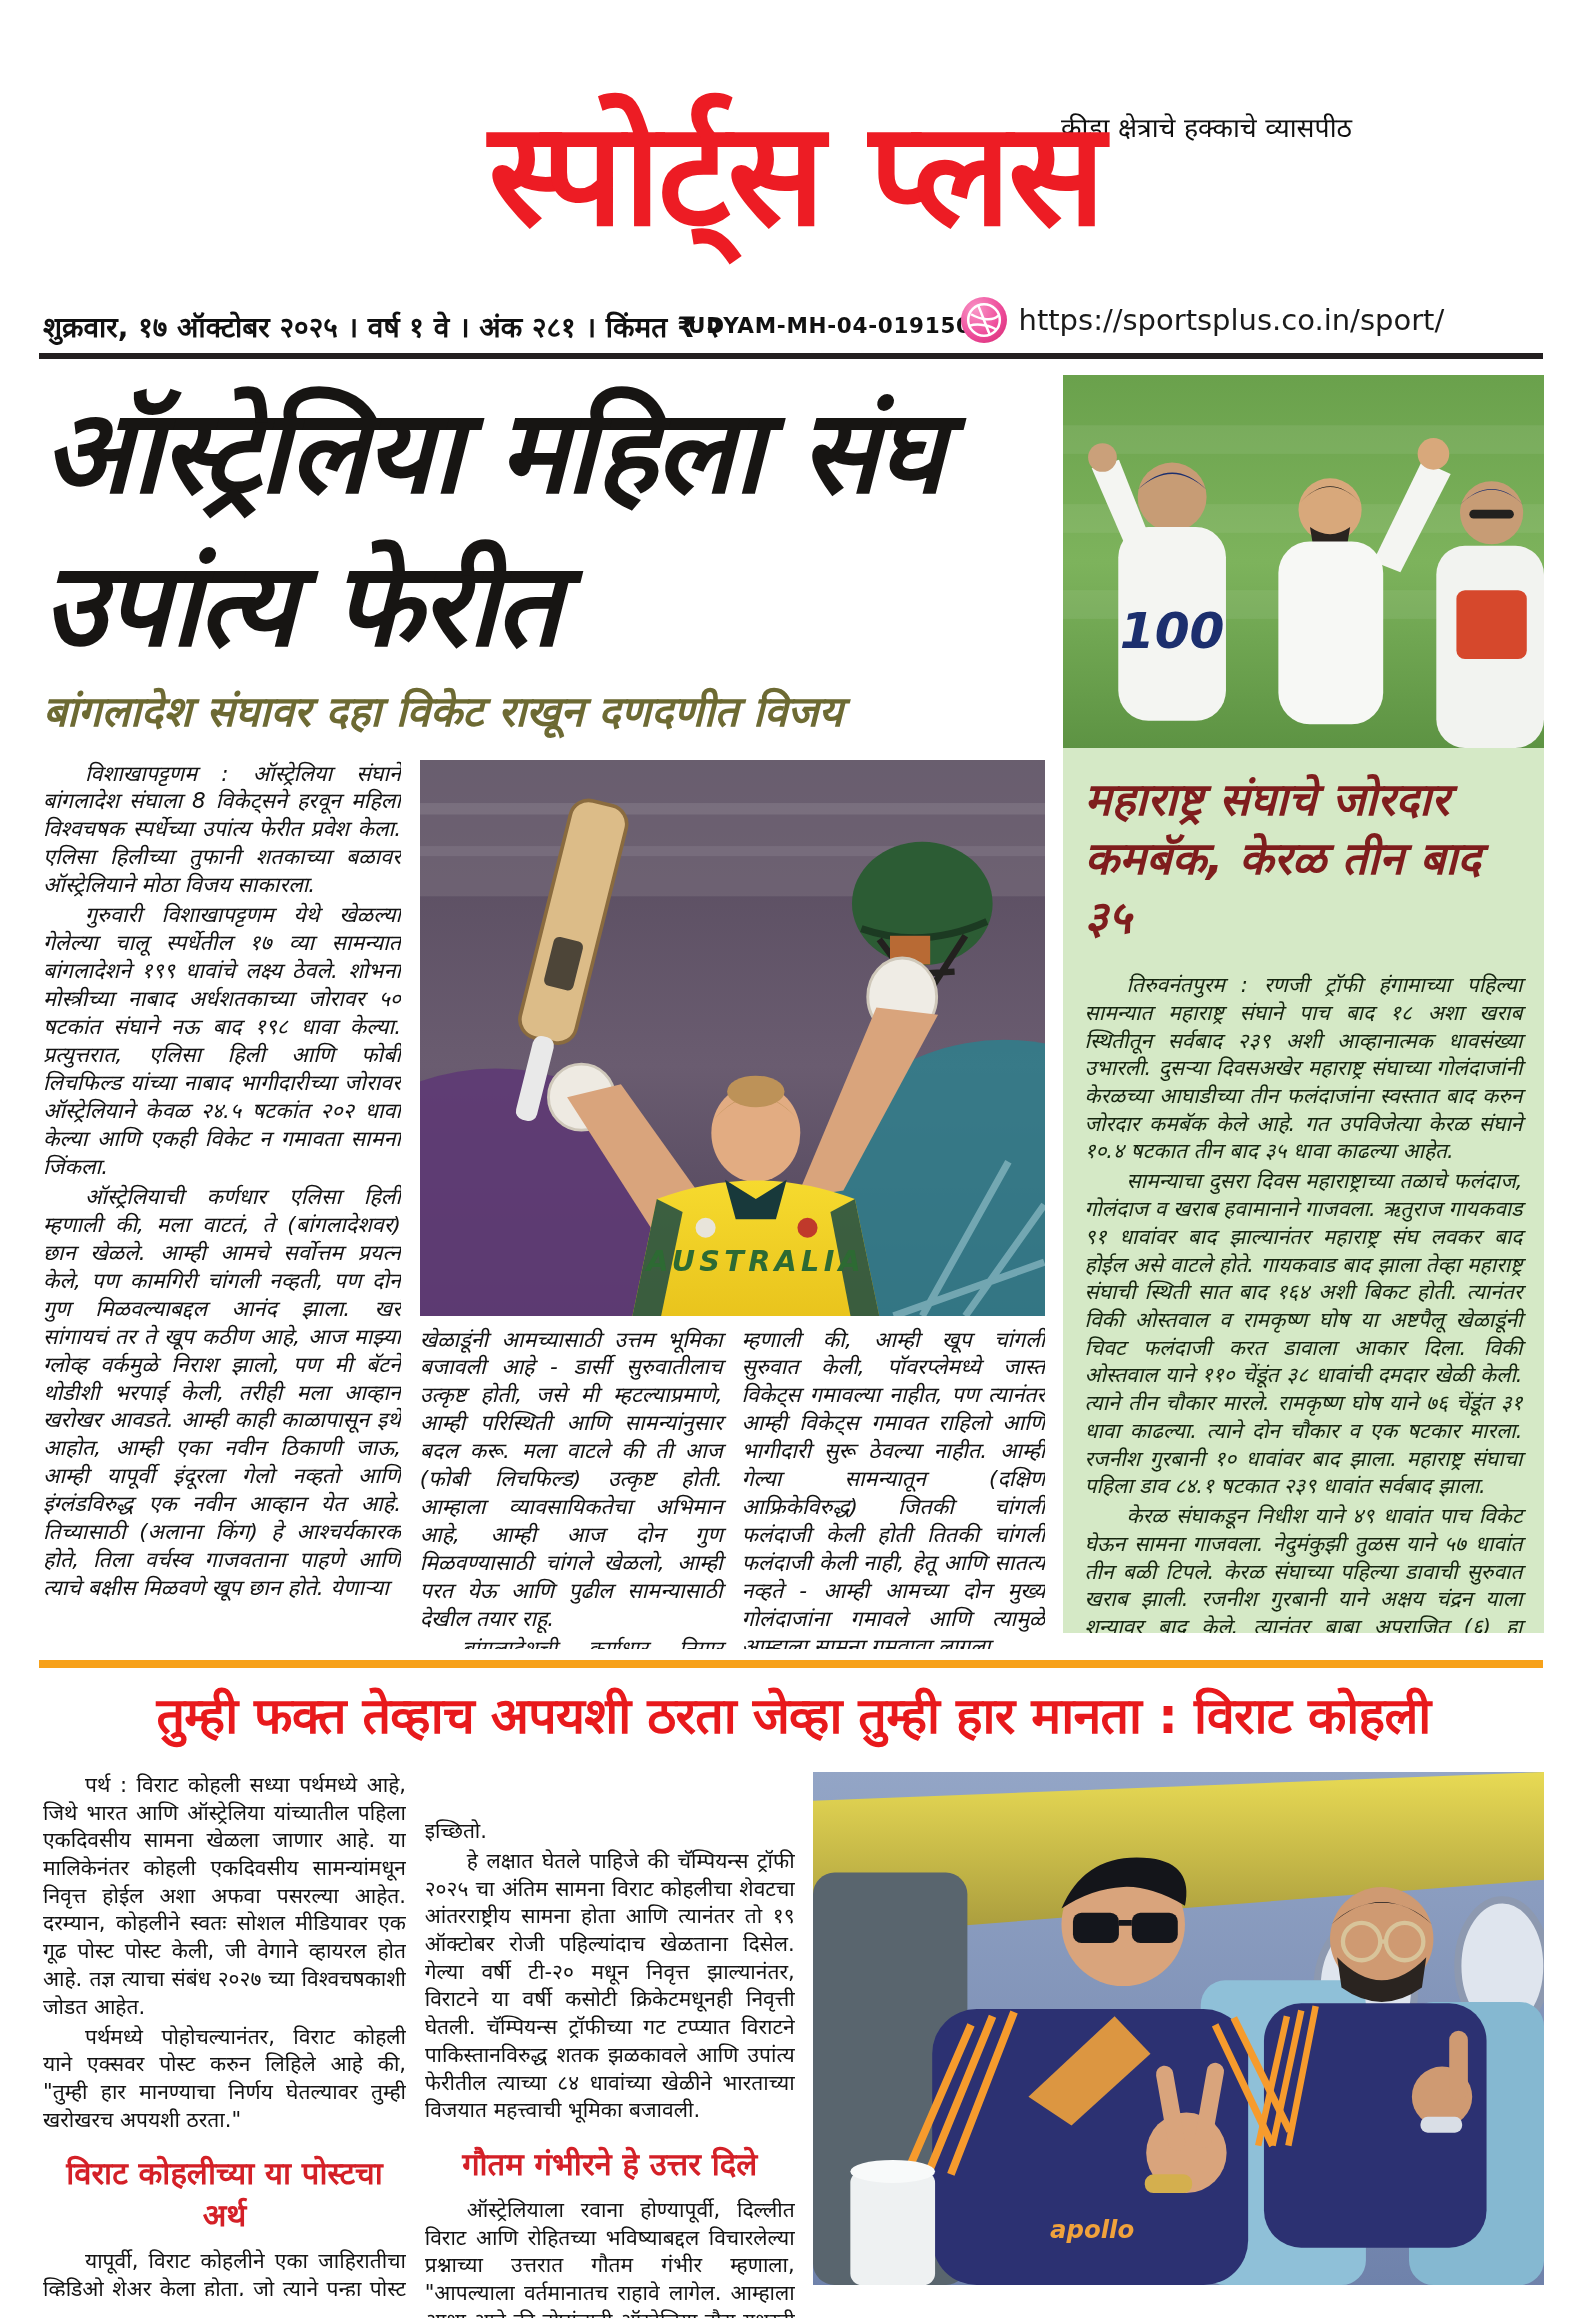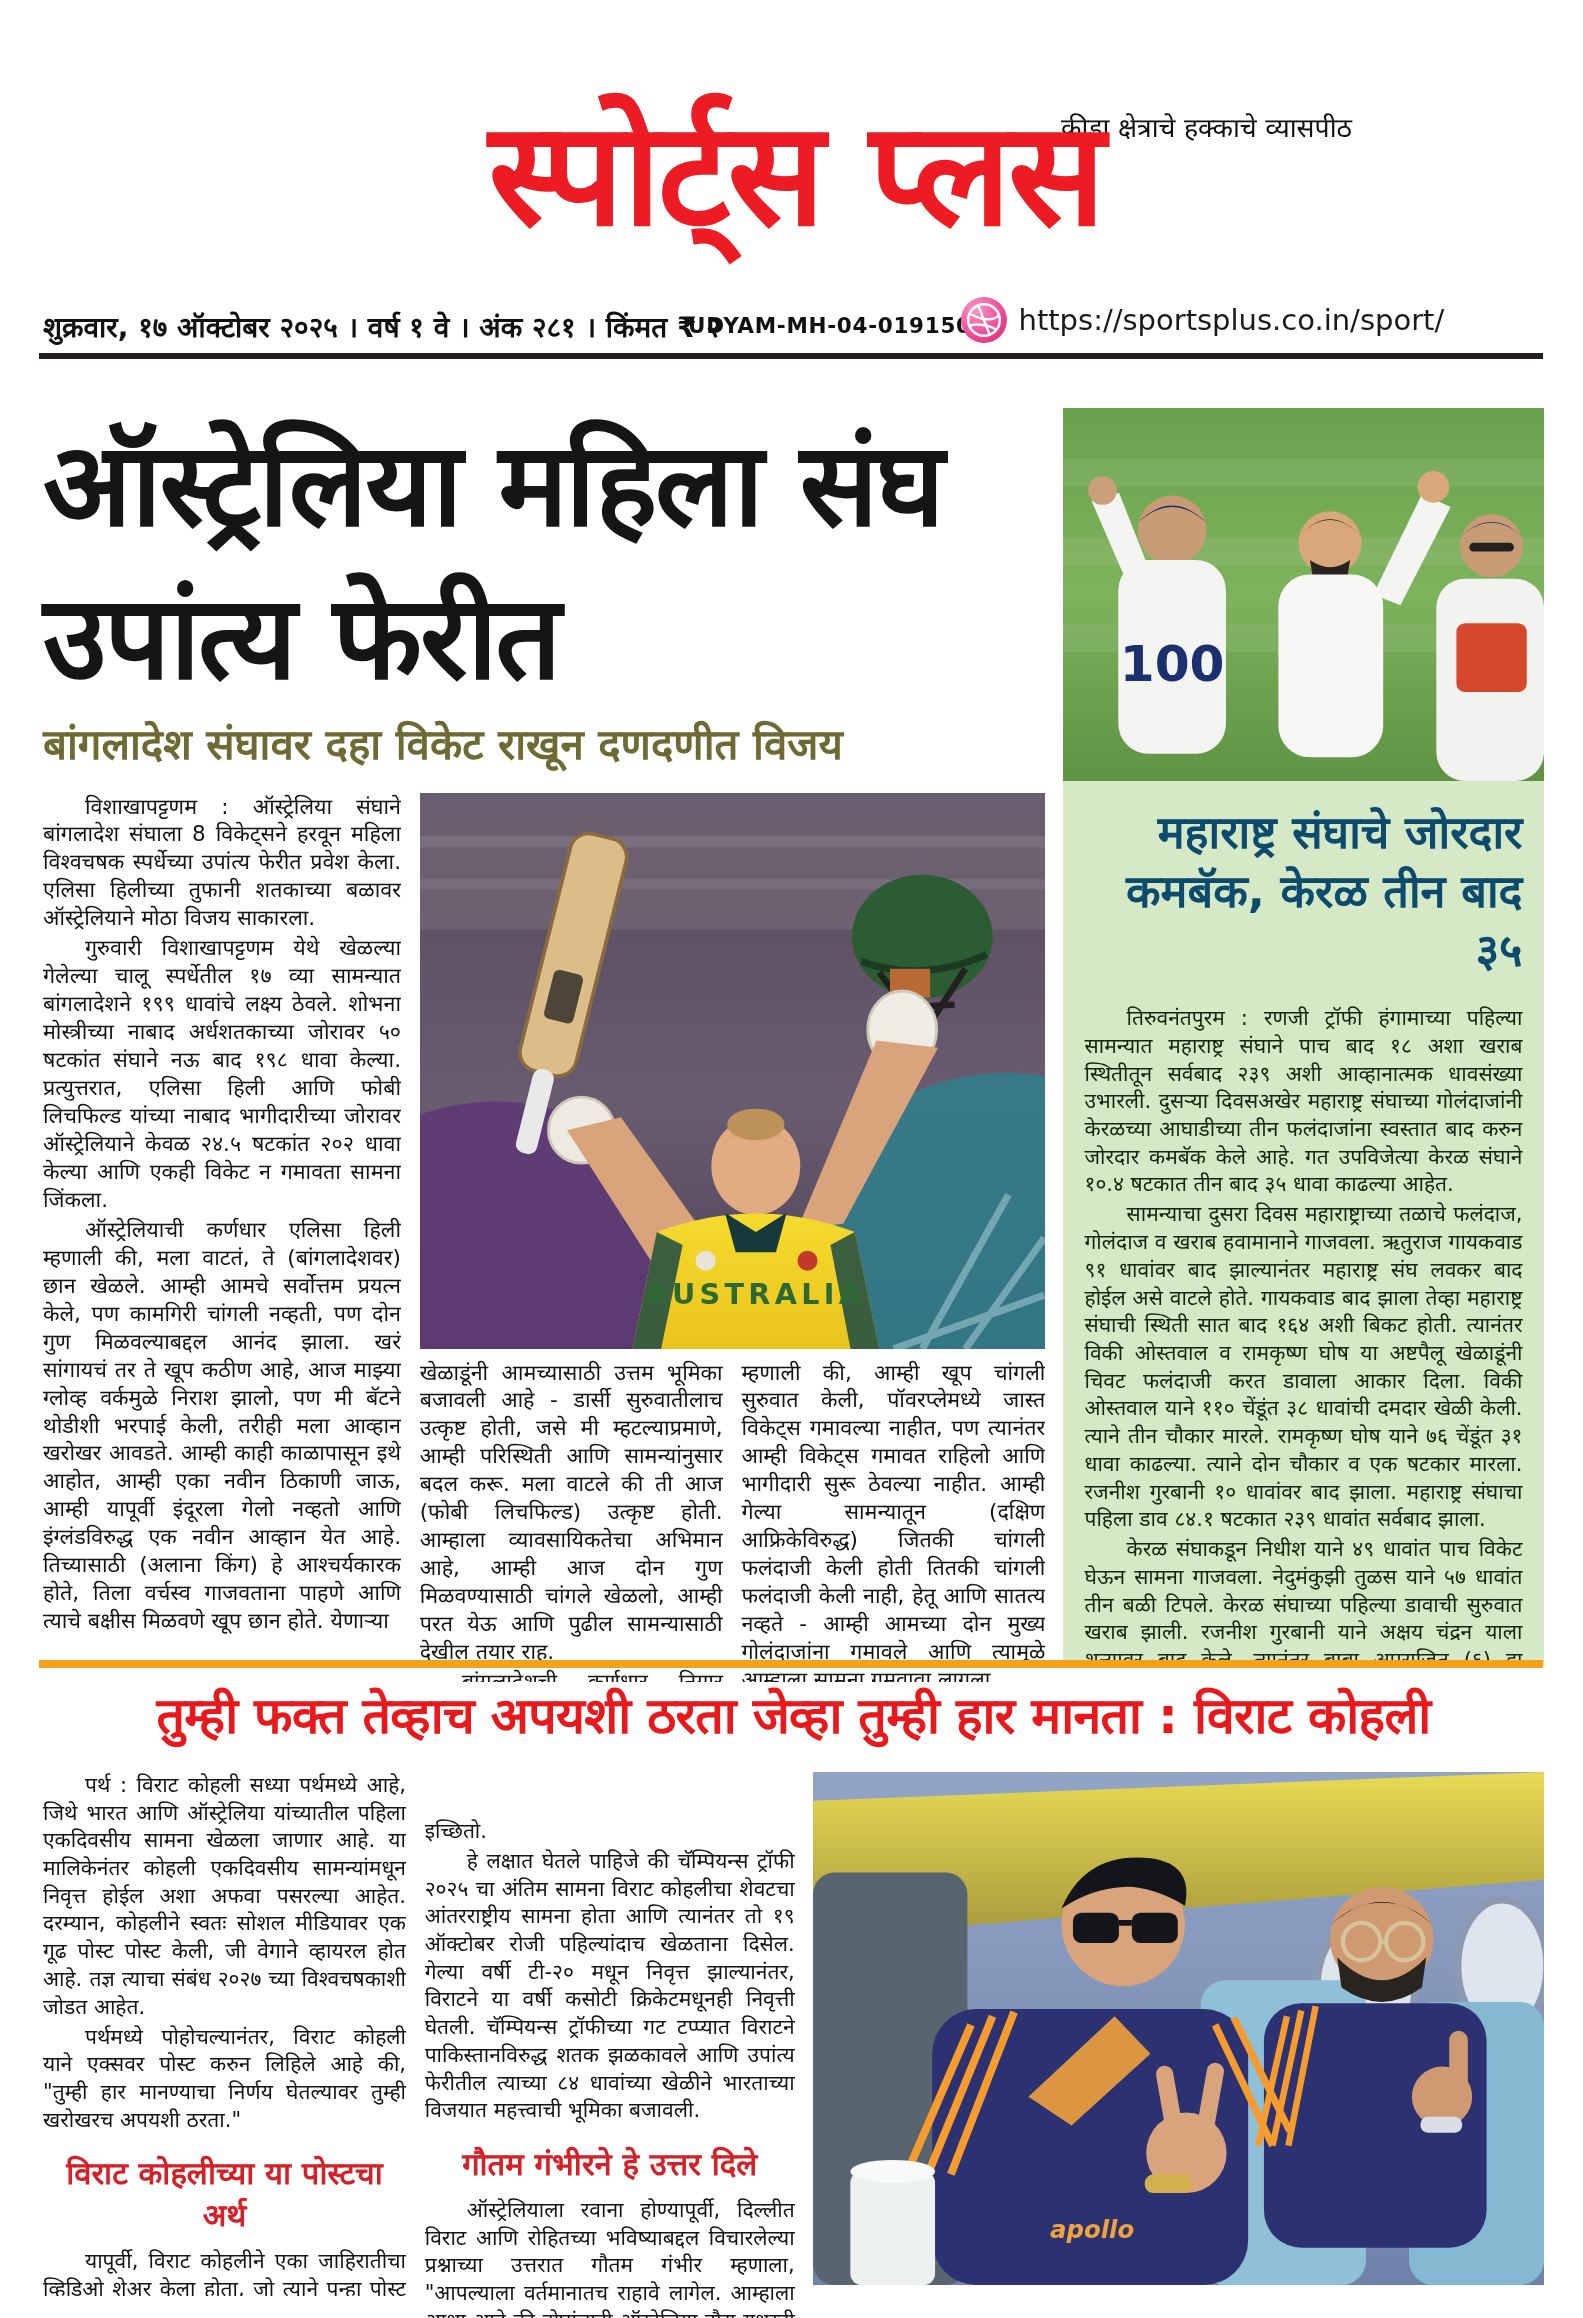--- a/index.html
+++ b/index.html
@@ -10,39 +10,39 @@
   .masthead-title{position:absolute;top:63px;left:4px;width:100%;text-align:center;
         font-size:144px;line-height:1.55;font-weight:900;color:#ed1c24;letter-spacing:-2.9px;white-space:nowrap;}
   .dateline{position:absolute;top:307px;left:43px;font-size:28px;font-weight:700;color:#111;}
   .udyam{position:absolute;top:313px;left:688px;font-size:21.5px;font-weight:700;letter-spacing:0.7px;color:#111;}
   .website{position:absolute;top:297px;left:961px;display:flex;align-items:center;gap:11.5px;}
   .website-text{font-size:29px;font-weight:400;color:#1a1a1a;}
   .website-icon{width:46px;height:46px;border-radius:50%;flex:none;
         background:radial-gradient(circle at 32% 28%,#f995c6,#ee4d9b 55%,#d4266f);display:block;}
   .header-rule{position:absolute;top:353px;left:39px;width:1504px;height:5.7px;background:#231f20;}
   
-  .main{position:absolute;top:408px;left:43px;width:1501px;display:flex;gap:18px;}
+  .main{position:absolute;top:375px;left:43px;width:1501px;display:flex;gap:18px;font-style:italic;}
   .lead{width:1002px;flex:none;}
   .lead-headline{margin:0 0 4.3px 0;font-size:116px;line-height:1.32;font-weight:900;color:#171513;letter-spacing:-2.2px;}
   .lead-subhead{margin:0 0 21.5px 0;font-size:42px;line-height:1.25;font-weight:800;color:#6d6a33;}
   .lead-body{display:flex;gap:18.7px;}
   .colA{width:358px;flex:none;height:889px;overflow:hidden;}
   .mid{width:625px;flex:none;}
   .lead-photo{display:block;width:625px;height:556px;}
   .mid-cols{display:flex;gap:18.7px;margin-top:10px;height:323px;overflow:hidden;}
   .colB{width:303px;flex:none;}
   .colC{width:304px;flex:none;}
   p.body-text{margin:0;font-size:21.5px;line-height:1.3;text-align:justify;color:#131313;}
   p.body-text + p.body-text{margin-top:2.2px;}
   .indent{text-indent:42px;}
   
   .sidebar{width:481px;flex:none;}
   .sidebar-photo{display:block;width:481px;height:373px;}
   .sidebar-box{background:#d5e9c6;height:885px;box-sizing:border-box;padding:18.7px 21.5px 14.4px;overflow:hidden;}
-  .sidebar-headline{margin:2.9px 0 24.4px 0;font-size:45px;line-height:1.32;font-weight:900;color:#0c4a6e;text-align:right;}
+  .sidebar-headline{margin:2.9px 0 24.4px 0;font-size:45px;line-height:1.32;font-weight:900;color:#7f1d1d;text-align:left;}
   .sidebar-box p.body-text{font-size:21px;line-height:1.32;color:#15240f;}
   
   .orange-rule{position:absolute;top:1660px;left:39px;width:1504px;height:8px;background:#f7a11a;}
   .bottom{position:absolute;top:1685px;left:43px;width:1501px;}
   .bottom-headline{margin:0 0 24.4px 0;font-size:50px;line-height:1.25;font-weight:900;color:#e8191c;
         text-align:center;letter-spacing:-0.7px;white-space:nowrap;}
   .bottom-body{display:flex;gap:18.7px;}
   .colD{width:363px;flex:none;height:524px;overflow:hidden;}
   .colE{width:370px;flex:none;height:524px;overflow:hidden;margin-top:46px;}
   .bottom-body p.body-text{font-size:21px;line-height:1.32;}

